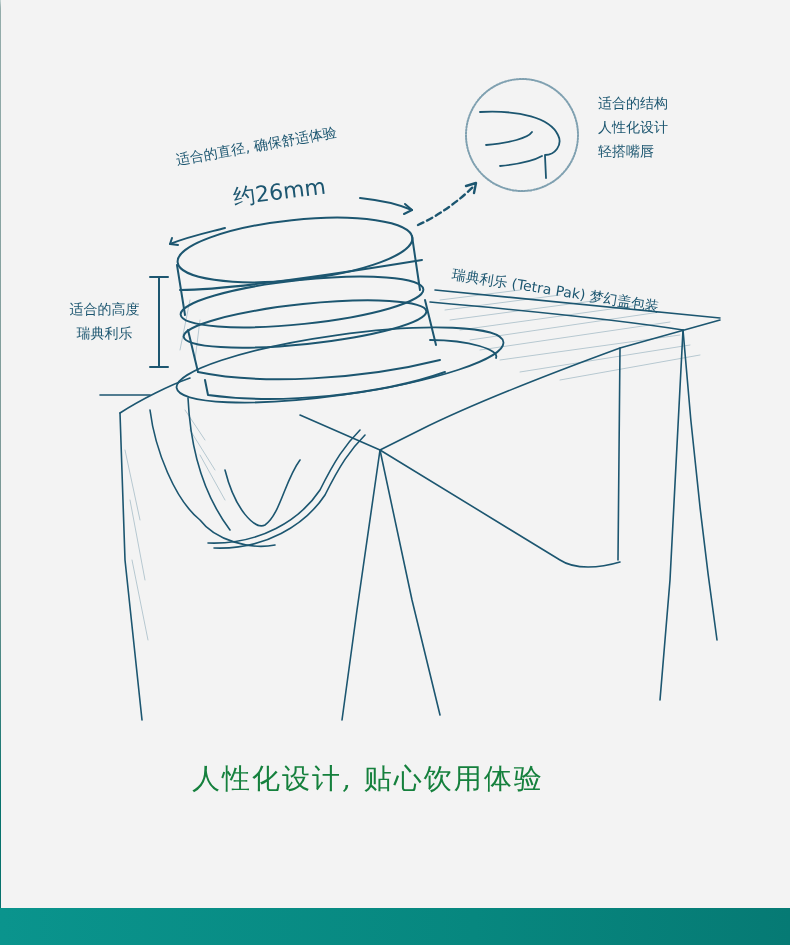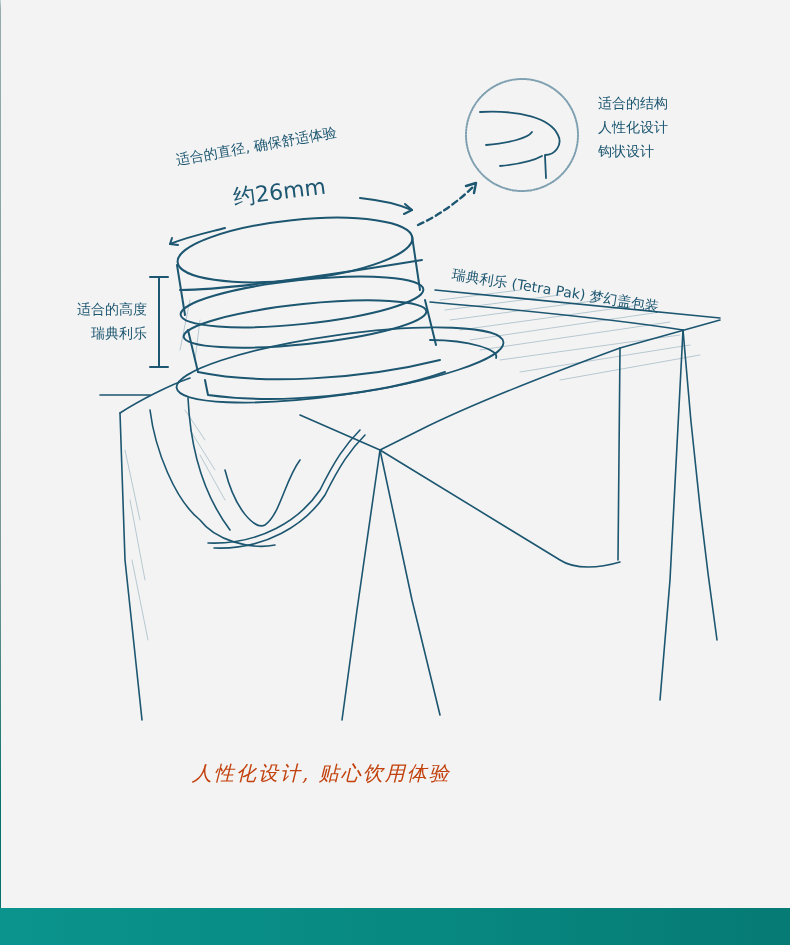--- a/index.html
+++ b/index.html
@@ -19,25 +19,25 @@
   }
   .footer-band {
     position:absolute; left:0; top:908px; width:790px; height:37px;
     background:linear-gradient(90deg, #0a948d 0%, #07877f 60%, #067a74 100%);
   }
   svg.sketch { position:absolute; left:0; top:0; width:790px; height:908px; }
   .lbl { position:absolute; color:#1c5670; font-size:14px; line-height:24px; white-space:nowrap; }
   .lbl-diam { left:174px; top:148px; transform:rotate(-10deg); transform-origin:left top; font-size:14px; }
   .lbl-26 { left:232px; top:186px; transform:rotate(-7deg); transform-origin:left top; font-size:22px; color:#1c5670; }
   .lbl-struct { left:598px; top:91px; font-size:14px; line-height:24px; }
-  .lbl-height { left:62px; top:297px; font-size:14px; line-height:24px; text-align:right; width:85px; }
+  .lbl-height { left:62px; top:297px; font-size:14px; line-height:24px; text-align:center; width:85px; }
   .lbl-tetra { left:454px; top:262px; transform:rotate(9deg); transform-origin:left top; font-size:14px; }
   .slogan {
-    position:absolute; left:192px; top:760px; font-size:20px; color:#c2410c;
-    font-family:"DejaVu Serif", serif; font-style:italic; letter-spacing:2px;
+    position:absolute; left:192px; top:760px; font-size:28px; color:#15803d;
+    font-family:"DejaVu Serif", serif; letter-spacing:2px;
   }
   .lbl span { display:block; }
 </style>
 </head>
 <body>
 
 <div class="teal-edge"></div>
 <div class="paper"></div>
 <div class="footer-band"></div>
 
@@ -131,21 +131,21 @@
     <path d="M150 367 L168 367"></path>
   </g>
 </svg>
 
 <div class="lbl lbl-diam">适合的直径, 确保舒适体验</div>
 <div class="lbl lbl-26">约26mm</div>
 
 <div class="lbl lbl-struct">
   <span>适合的结构</span>
   <span>人性化设计</span>
-  <span>钩状设计</span>
+  <span>轻搭嘴唇</span>
 </div>
 
 <div class="lbl lbl-height">
   <span>适合的高度</span>
   <span>瑞典利乐</span>
 </div>
 
 <div class="lbl lbl-tetra">瑞典利乐 (Tetra Pak) 梦幻盖包装</div>
 
 <div class="slogan">人性化设计, 贴心饮用体验</div>

